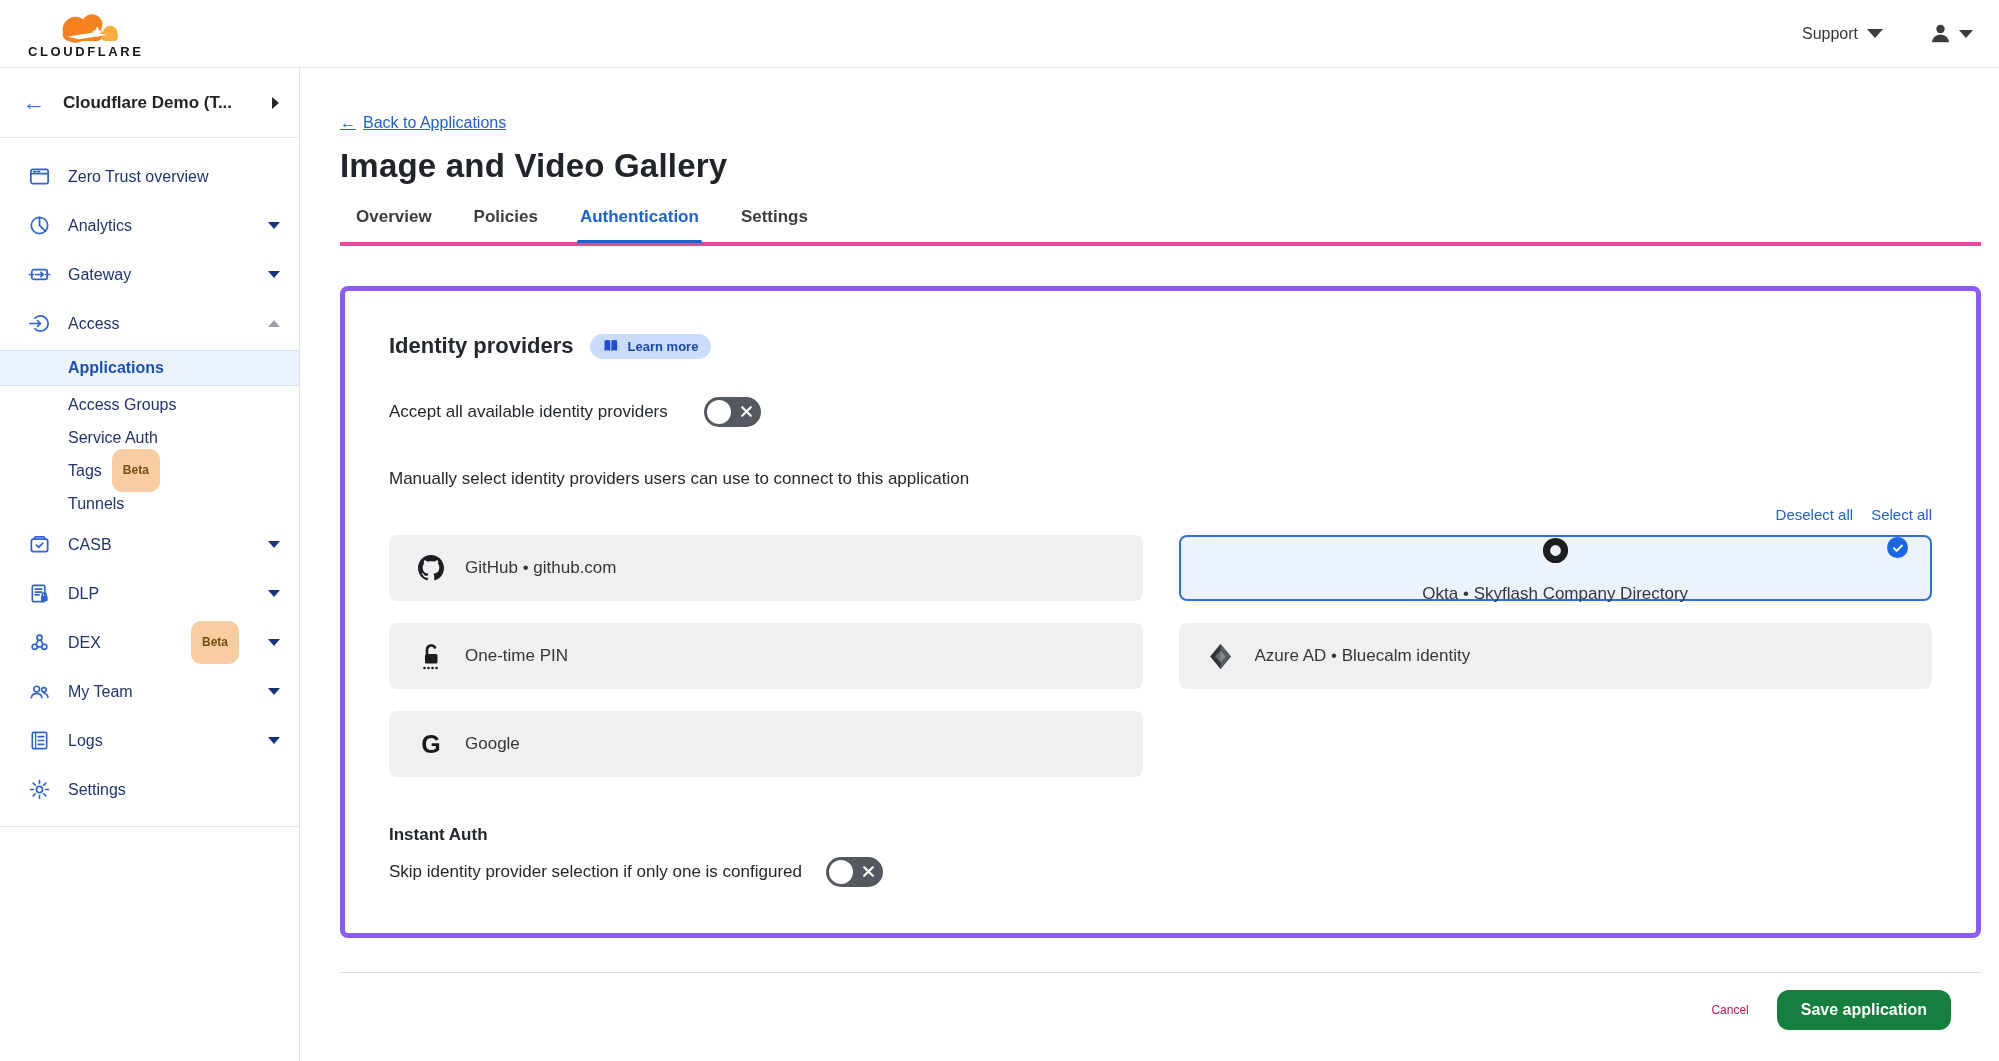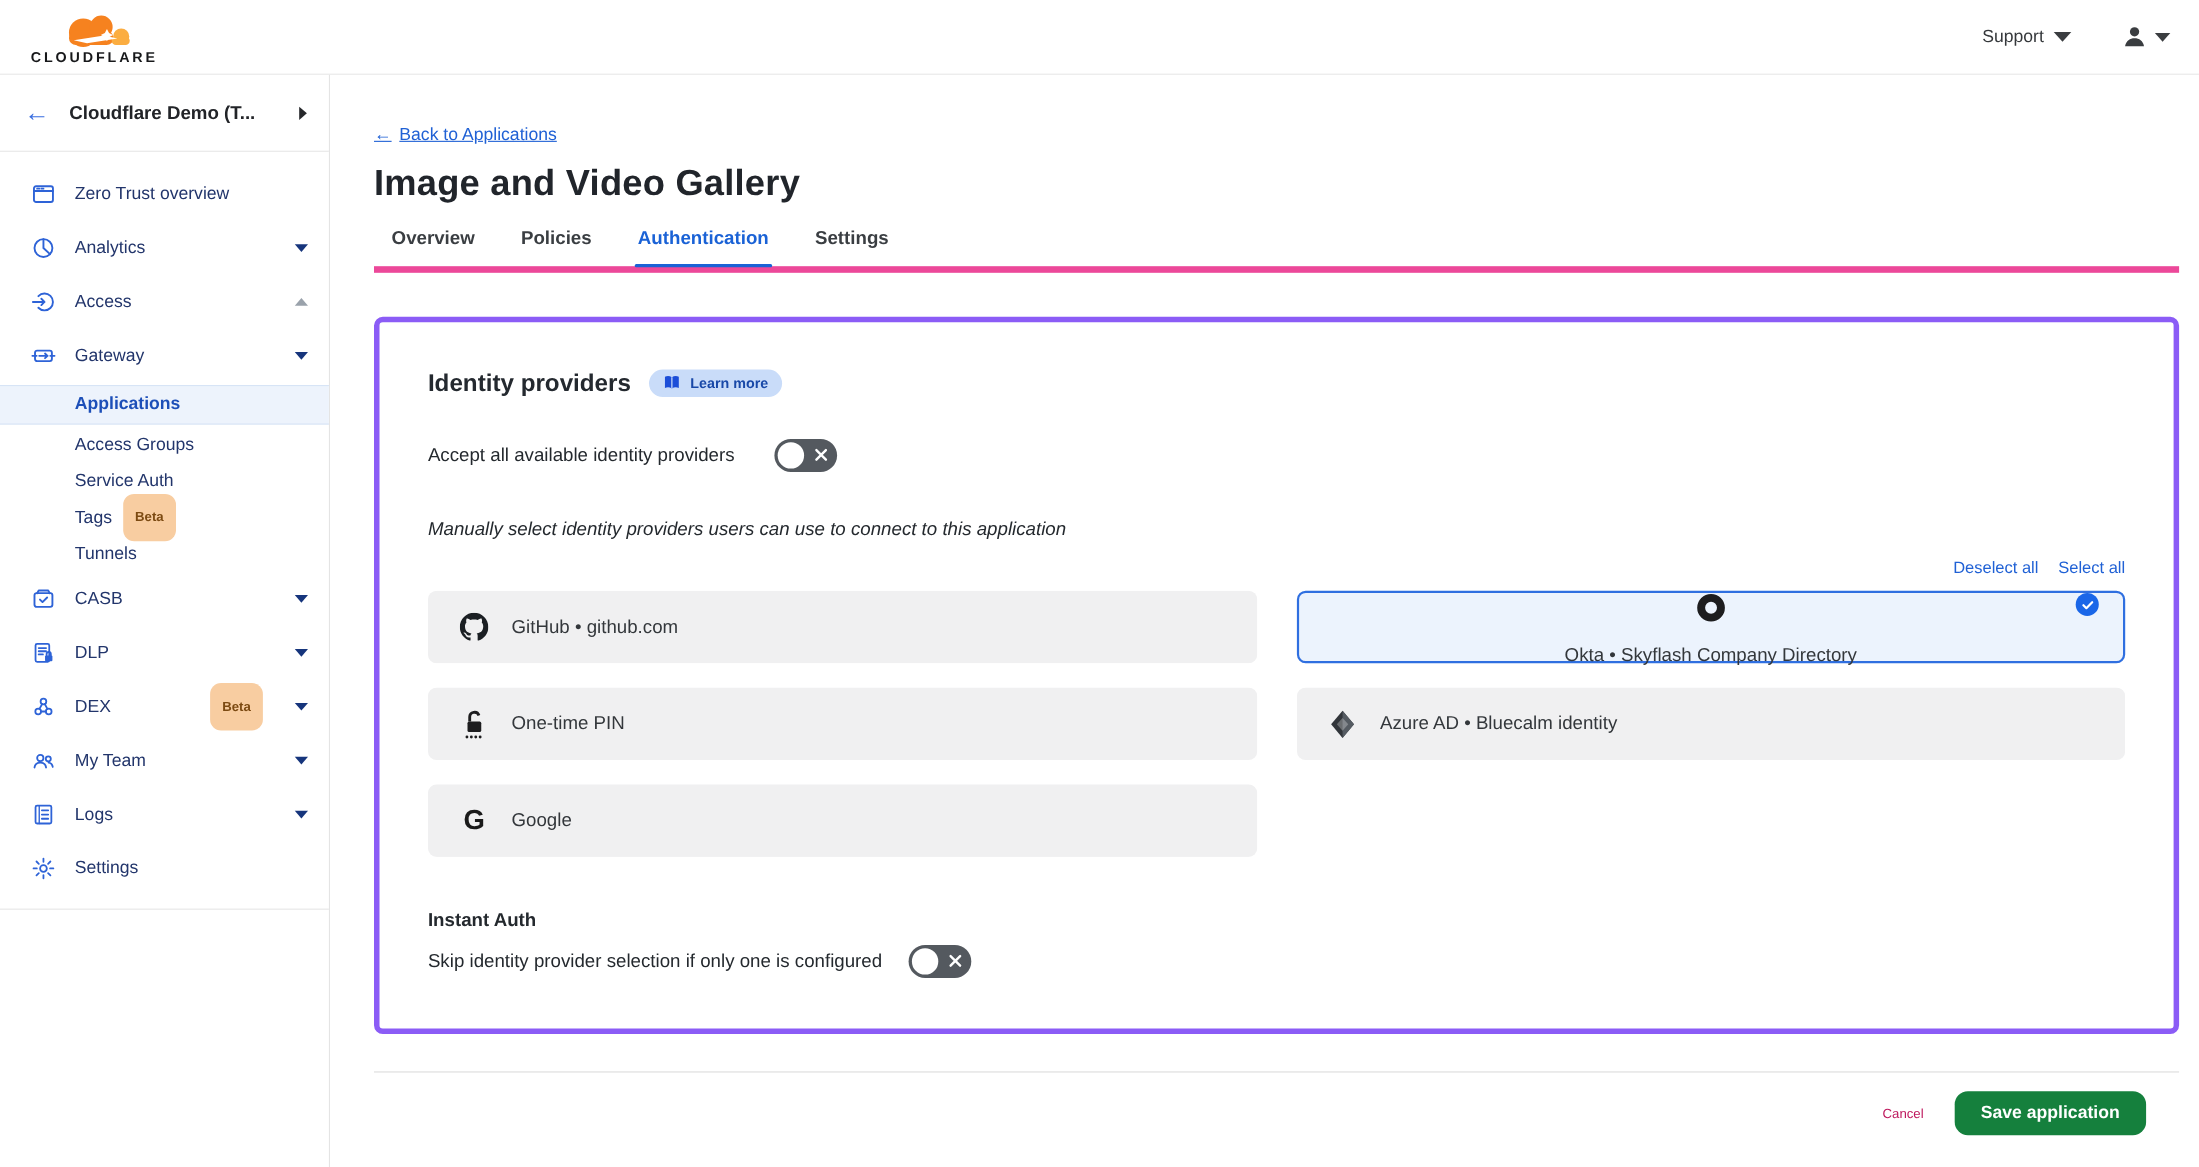--- a/index.html
+++ b/index.html
@@ -52,40 +52,40 @@
   }
   .side-divider { border-top:1px solid #e6e6e6; margin-top:12px; }
 
   
   .main { flex:1; padding:0 18px 0 40px; background:#fff; }
   .back-link {
     margin-top:46px; display:inline-flex; align-items:center; gap:7px;
     color:#2061d5; font-size:16px; text-decoration:underline; cursor:pointer;
   }
   .page-title { margin-top:15px; font-size:33px; font-weight:700; color:#21252b; letter-spacing:.2px; }
-  .tabs { display:flex; padding-left:16px; border-bottom:6px solid #ec4899; }
+  .tabs { display:flex; padding-left:16px; border-bottom:4px solid #ec4899; }
   .tab { margin-right:42px; padding-bottom:15px; font-size:17px; font-weight:600; color:#3a3e42; cursor:pointer; position:relative; }
   .tab.active { color:#1a62d6; }
   .tab.active::after { content:""; position:absolute; left:-3px; right:-3px; bottom:-1px; height:3px; background:#1a62d6; border-radius:2px; }
 
   .card { margin-top:40px; border:5px solid #8b5cf6; border-radius:8px; padding:42px 44px 46px; background:#fff; }
   .card-head { display:flex; align-items:center; gap:16px; }
   .card-title { font-size:22px; font-weight:700; color:#24292f; }
   .learn-badge {
     display:inline-flex; align-items:center; gap:8px; background:#c9dcf9;
     border-radius:13px; padding:5px 13px; font-size:13px; font-weight:600; color:#1949a8; cursor:pointer;
   }
 
   .toggle-row { margin-top:38px; display:flex; align-items:center; gap:36px; }
   .toggle-label { font-size:17px; color:#24292e; }
   .toggle { width:57px; height:30px; background:#54595f; border-radius:15px; position:relative; cursor:pointer; flex-shrink:0; }
   .toggle .knob { position:absolute; left:3px; top:3px; width:24px; height:24px; background:#fff; border-radius:50%; }
   .toggle .xmark { position:absolute; right:8px; top:8px; }
 
-  .manual-text { margin-top:42px; font-size:17px; color:#24292e;font-style:italic; }
+  .manual-text { margin-top:42px; font-size:17px; color:#24292e; }
   .select-links { display:flex; justify-content:flex-end; gap:18px; margin-top:2px; font-size:15px; }
   .link { color:#2061d5; cursor:pointer; }
 
   .providers { margin-top:12px; display:grid; grid-template-columns:1fr 1fr; column-gap:36px; row-gap:22px; }
   .tile {
     background:#f0f0f1; border-radius:8px; height:66px; display:flex; align-items:center;
     padding:0 26px; gap:20px; cursor:pointer; border:2px solid transparent; position:relative;
     font-size:17px; color:#33373b;
   }
   .tile.selected { background:#ecf3fd; border-color:#2f6fe0;flex-direction:column; }
@@ -169,37 +169,37 @@
               <path d="M12 3.5V12l6.2 5.8"></path>
           </svg>
         </span>
         <span class="nav-label">Analytics</span>
         <span class="tri-down"></span>
       </div>
 
       <div class="nav-item">
         <span class="nav-icon">
           <svg width="23" height="23" viewBox="0 0 24 24" fill="none" stroke="#2e63d7" stroke-width="1.8" stroke-linecap="round" stroke-linejoin="round">
+            <rect x="4" y="7" width="16" height="10" rx="2"></rect>
+              <path d="M1.5 12h4M18.5 12h4M8 12h8M13.5 9.8L15.8 12l-2.3 2.2"></path>
+          </svg>
+        </span>
+        <span class="nav-label">Gateway</span>
+        <span class="tri-down"></span>
+      </div>
+
+      <div class="nav-item">
+        <span class="nav-icon">
+          <svg width="23" height="23" viewBox="0 0 24 24" fill="none" stroke="#2e63d7" stroke-width="1.8" stroke-linecap="round" stroke-linejoin="round">
             <path d="M7.2 6.5a8 8 0 1 1 0 11"></path>
               <path d="M2 12h11M10 9l3 3-3 3"></path>
           </svg>
         </span>
         <span class="nav-label">Access</span>
         <span class="tri-up"></span>
-      </div>
-
-      <div class="nav-item">
-        <span class="nav-icon">
-          <svg width="23" height="23" viewBox="0 0 24 24" fill="none" stroke="#2e63d7" stroke-width="1.8" stroke-linecap="round" stroke-linejoin="round">
-            <rect x="4" y="7" width="16" height="10" rx="2"></rect>
-              <path d="M1.5 12h4M18.5 12h4M8 12h8M13.5 9.8L15.8 12l-2.3 2.2"></path>
-          </svg>
-        </span>
-        <span class="nav-label">Gateway</span>
-        <span class="tri-down"></span>
       </div>
 
       <div class="sub-item selected">
         <span>Applications</span>
       </div>
       <div class="sub-item">
         <span>Access Groups</span>
       </div>
       <div class="sub-item">
         <span>Service Auth</span>

